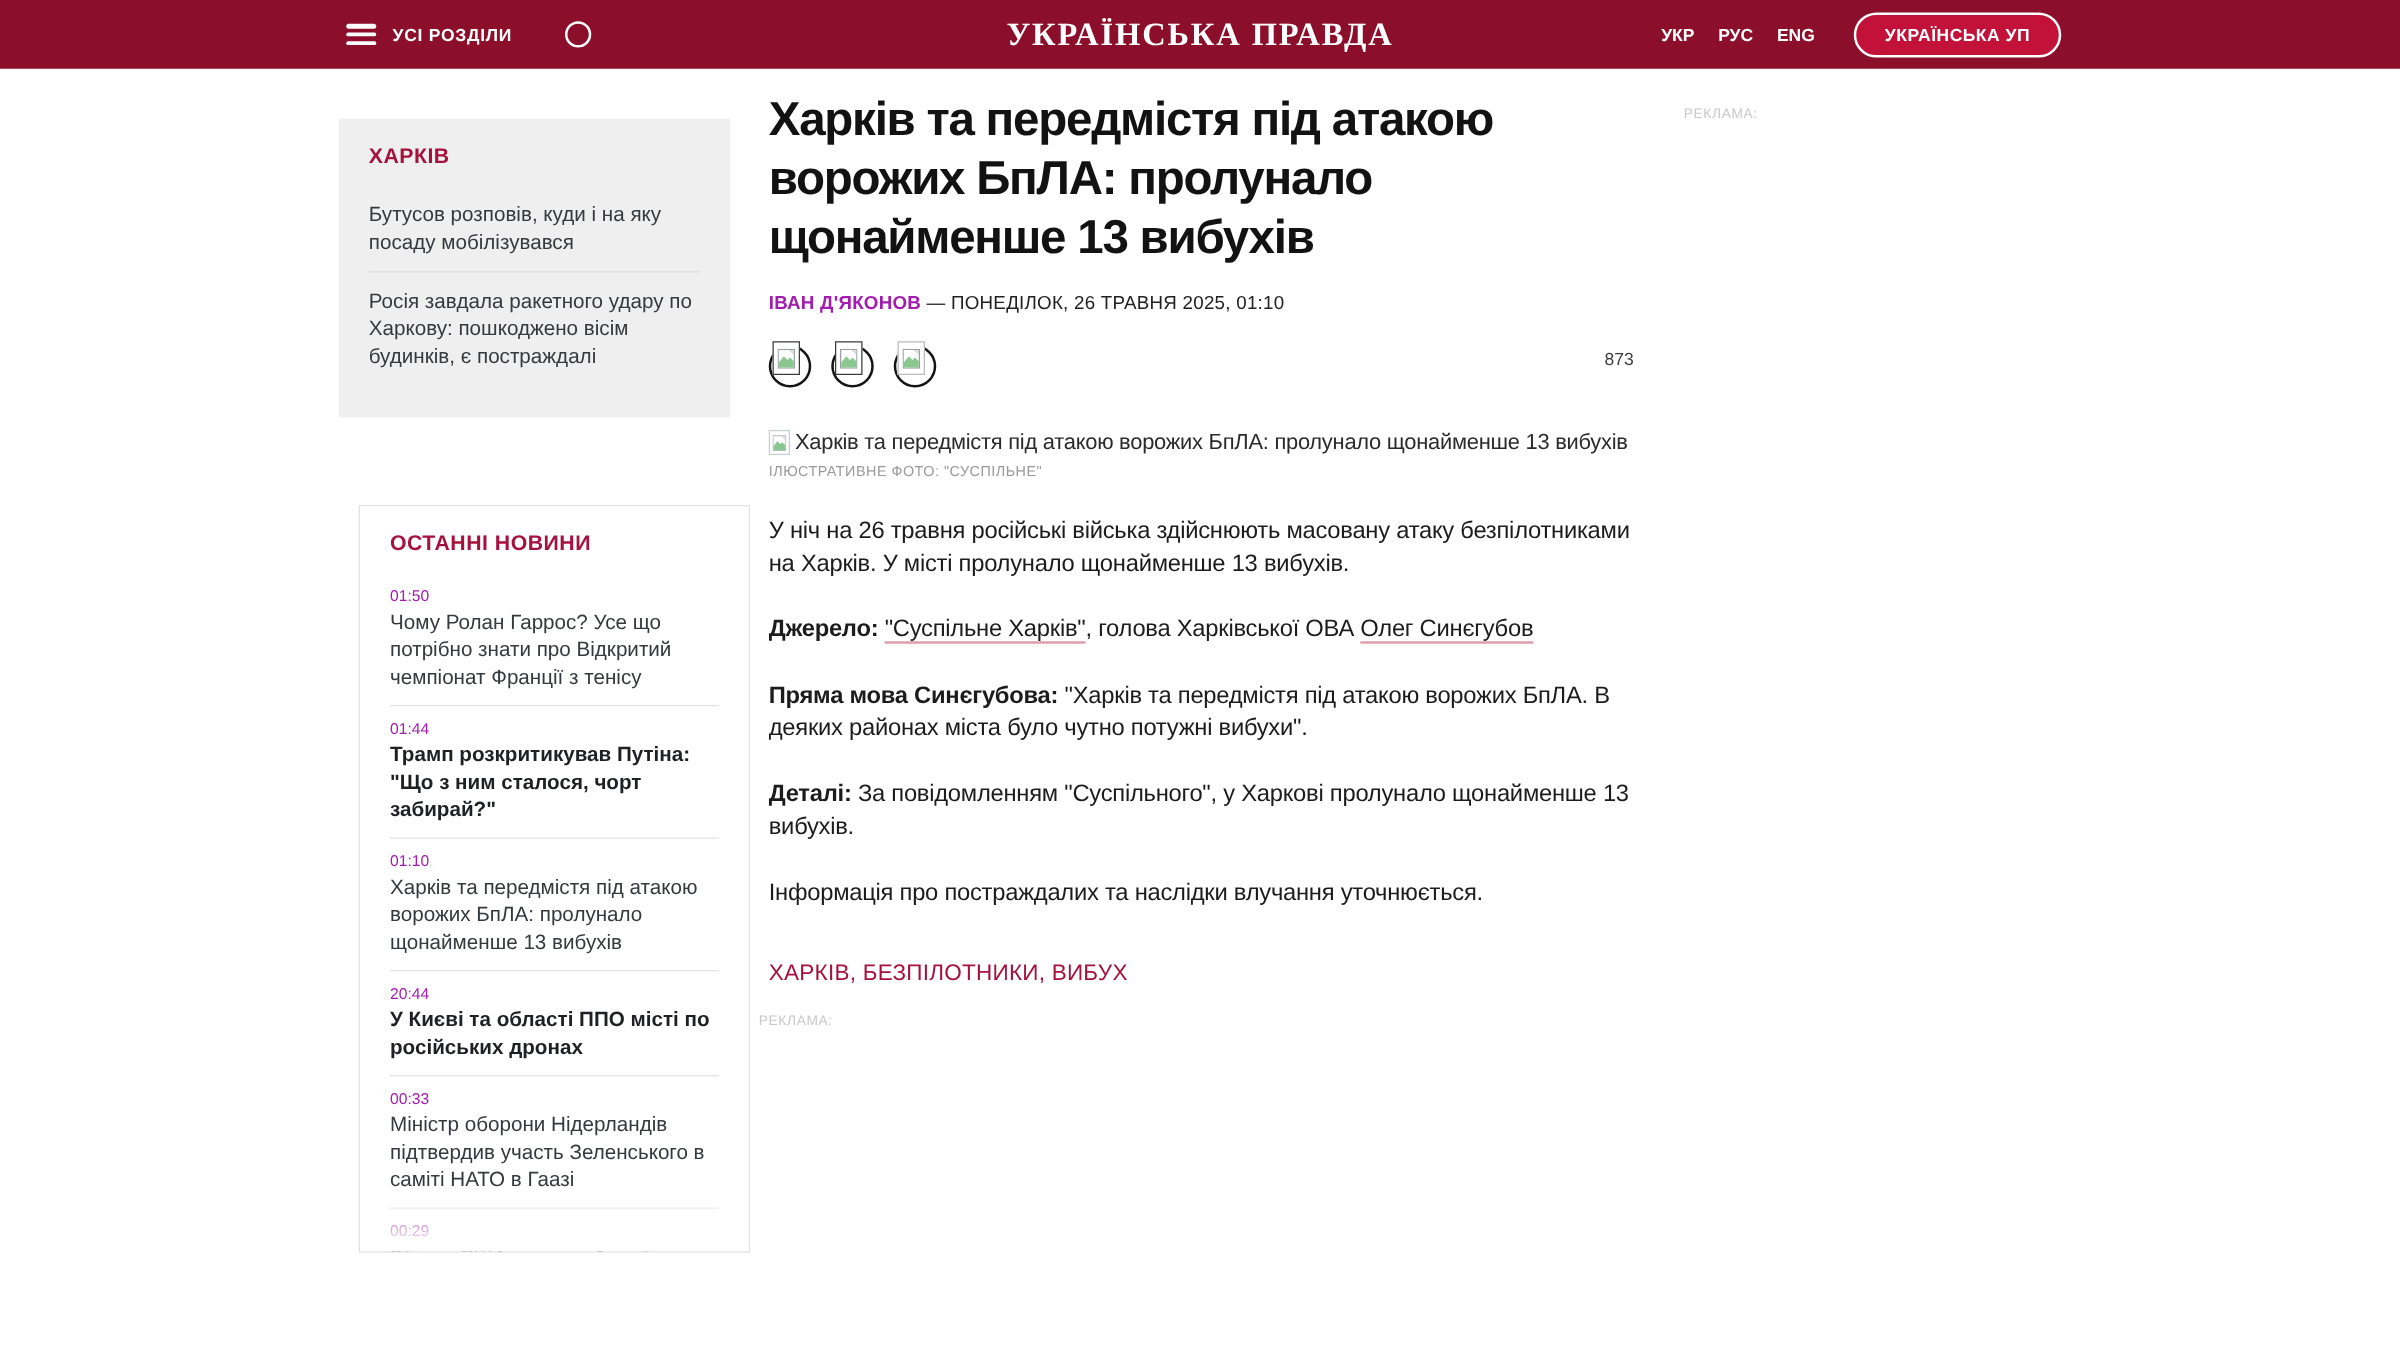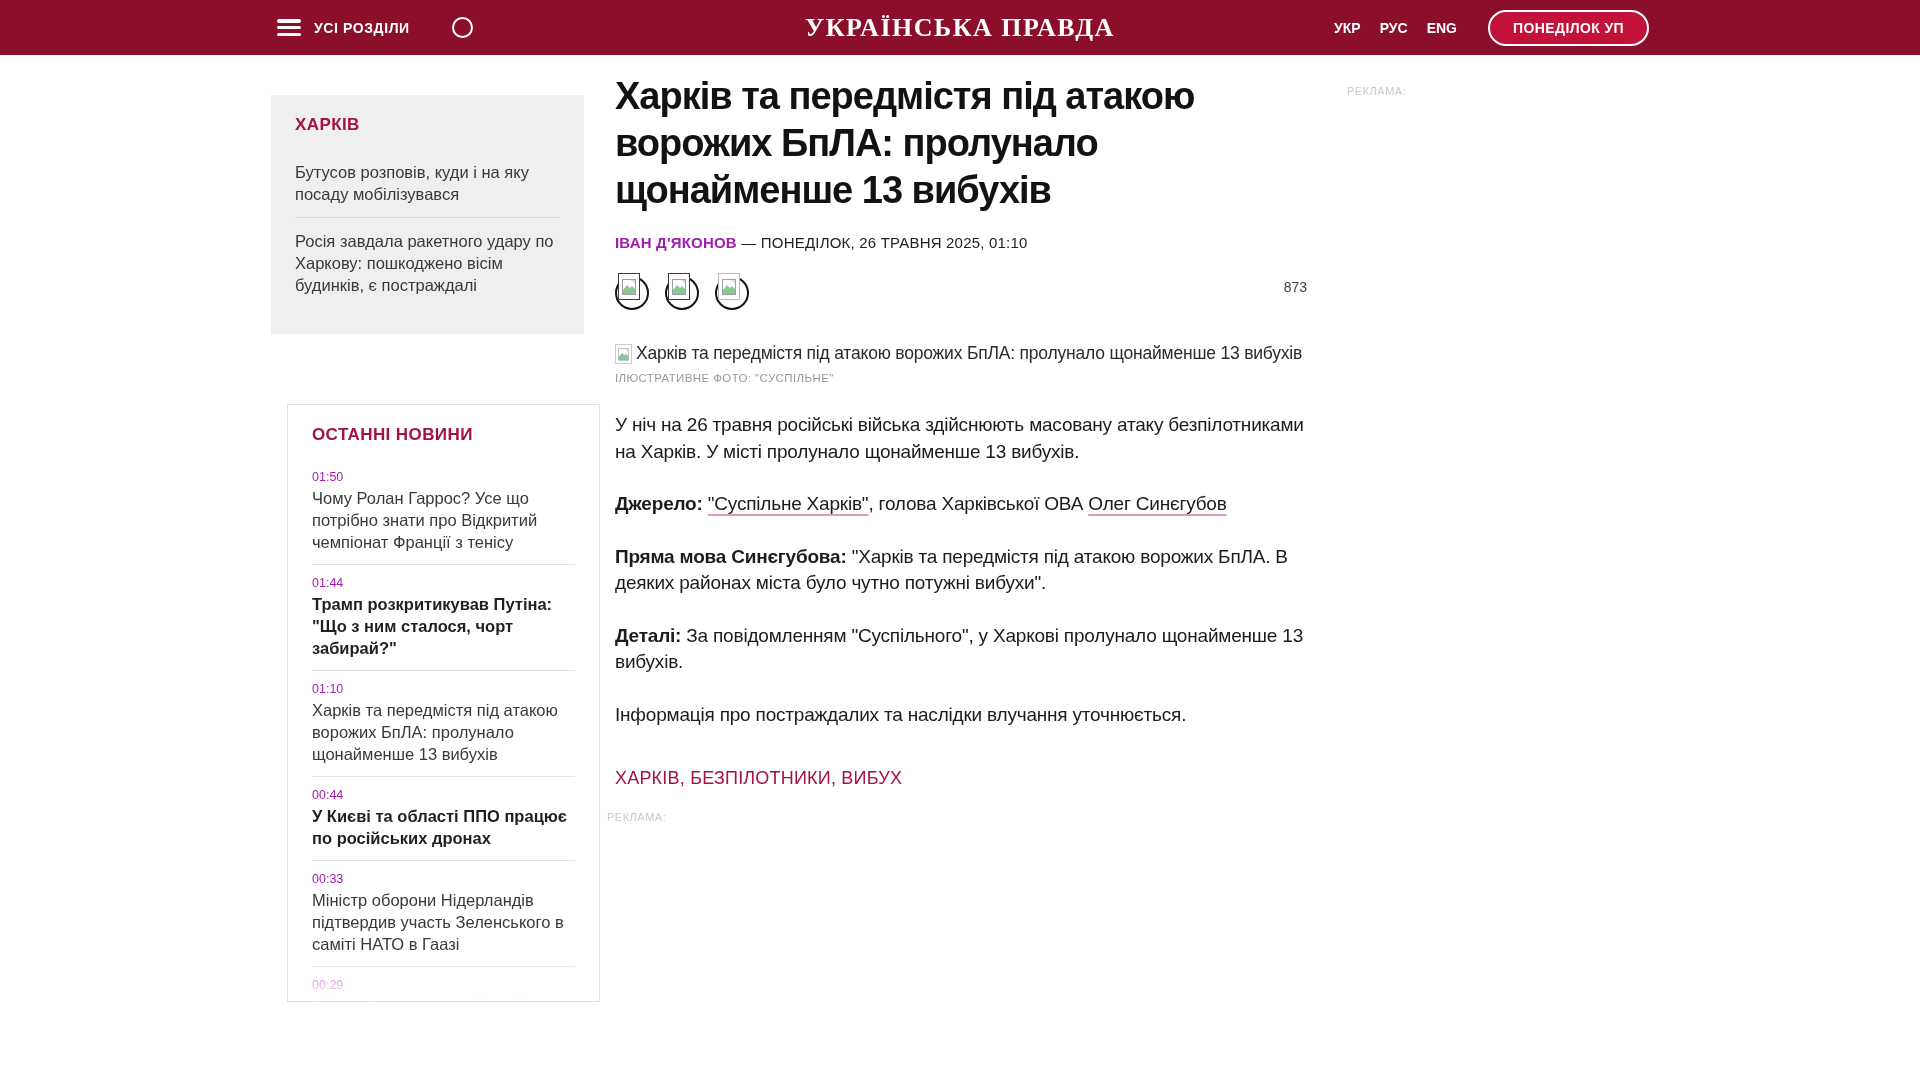--- a/index.html
+++ b/index.html
@@ -99,21 +99,21 @@
     <div class="menu-label">УСІ РОЗДІЛИ</div>
     <div class="search-circle"></div>
     <div class="logo">УКРАЇНСЬКА ПРАВДА</div>
     <div class="header-right">
       <div style="display:flex; gap:19px;">
 
       <span class="lang">УКР</span>
           <span class="lang">РУС</span>
           <span class="lang">ENG</span>
         </div>
-      <button class="support-btn">ПОНЕДІЛОК УП</button>
+      <button class="support-btn">УКРАЇНСЬКА УП</button>
     </div>
   </div>
 </div>
 
 <div class="content">
 
   <div class="topic-box">
     <div class="box-title">ХАРКІВ</div>
     <div>
 
@@ -137,22 +137,22 @@
           <div class="news-time">01:44</div>
           <div class="news-title">Трамп розкритикував Путіна: "Що з ним сталося, чорт забирай?"</div>
         </div>
 
         <div class="news-item">
           <div class="news-time">01:10</div>
           <div class="news-title">Харків та передмістя під атакою ворожих БпЛА: пролунало щонайменше 13 вибухів</div>
         </div>
 
         <div class="news-item bold-item">
-          <div class="news-time">00:44</div>
-          <div class="news-title">У Києві та області ППО працює по російських дронах</div>
+          <div class="news-time">20:44</div>
+          <div class="news-title">У Києві та області ППО місті по російських дронах</div>
         </div>
 
         <div class="news-item">
           <div class="news-time">00:33</div>
           <div class="news-title">Міністр оборони Нідерландів підтвердив участь Зеленського в саміті НАТО в Гаазі</div>
         </div>
 
         <div class="news-item">
           <div class="news-time">00:29</div>
           <div class="news-title">Збірна США в овертаймі обіграла Швейцарію і стала чемпіоном світу з хокею</div>

